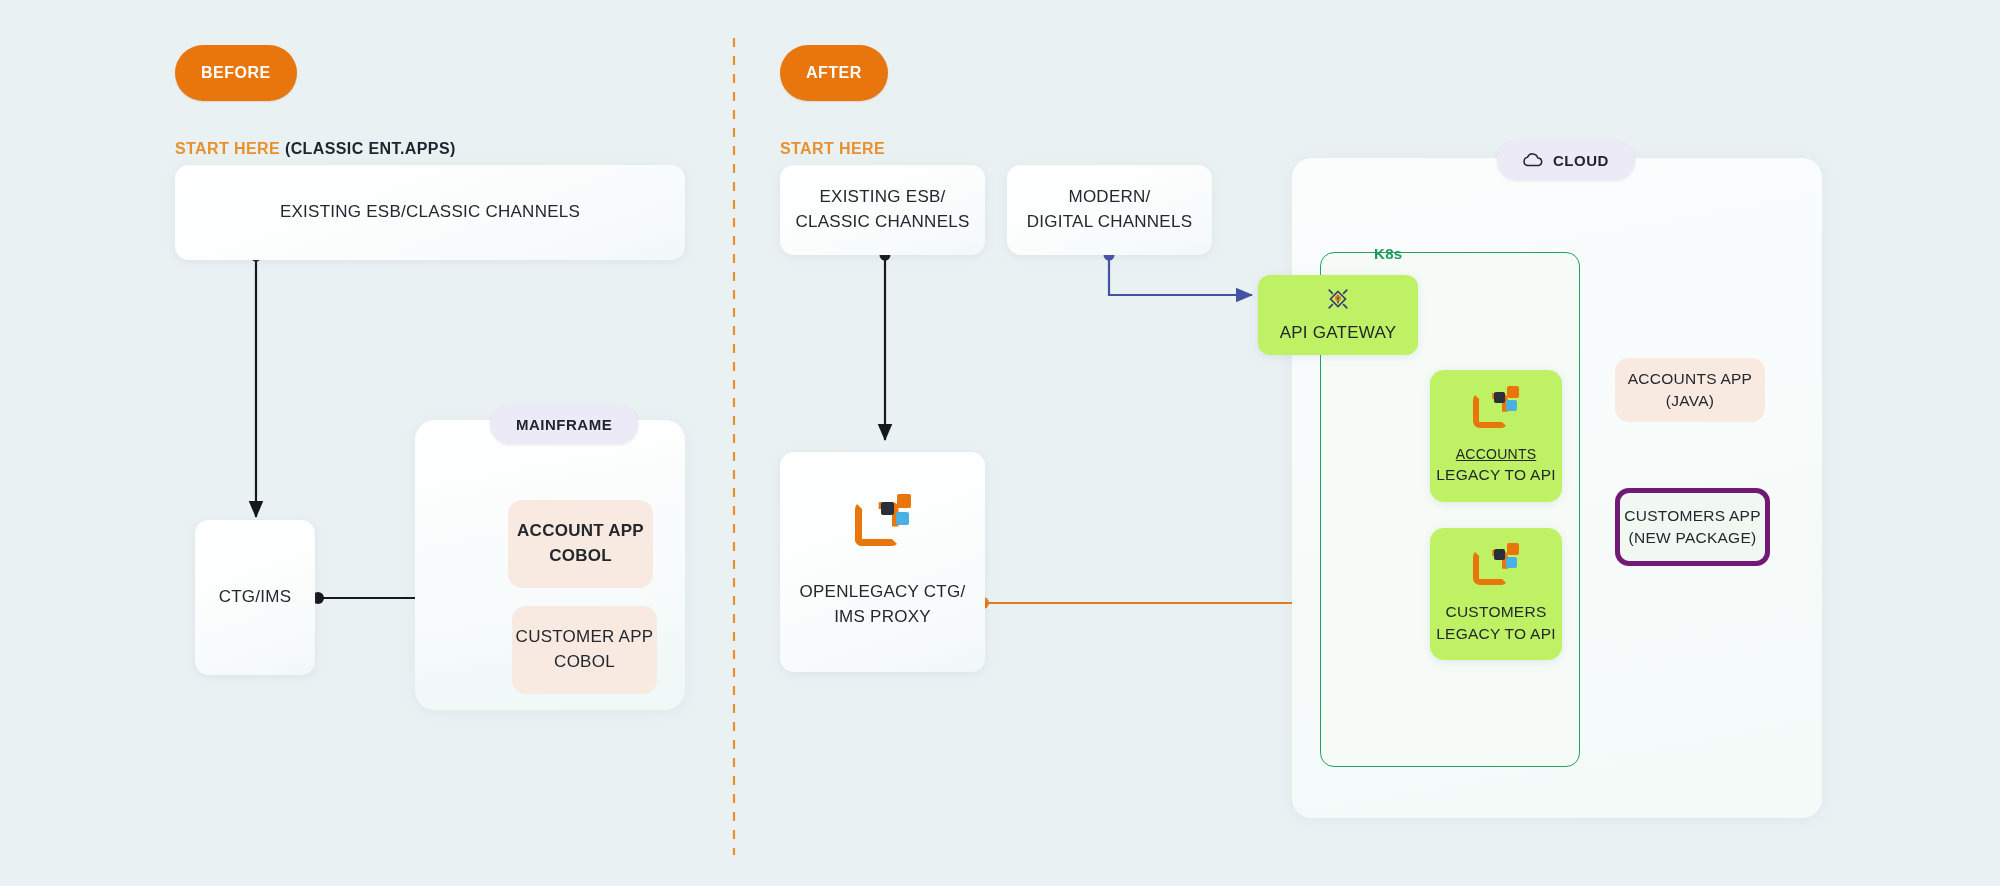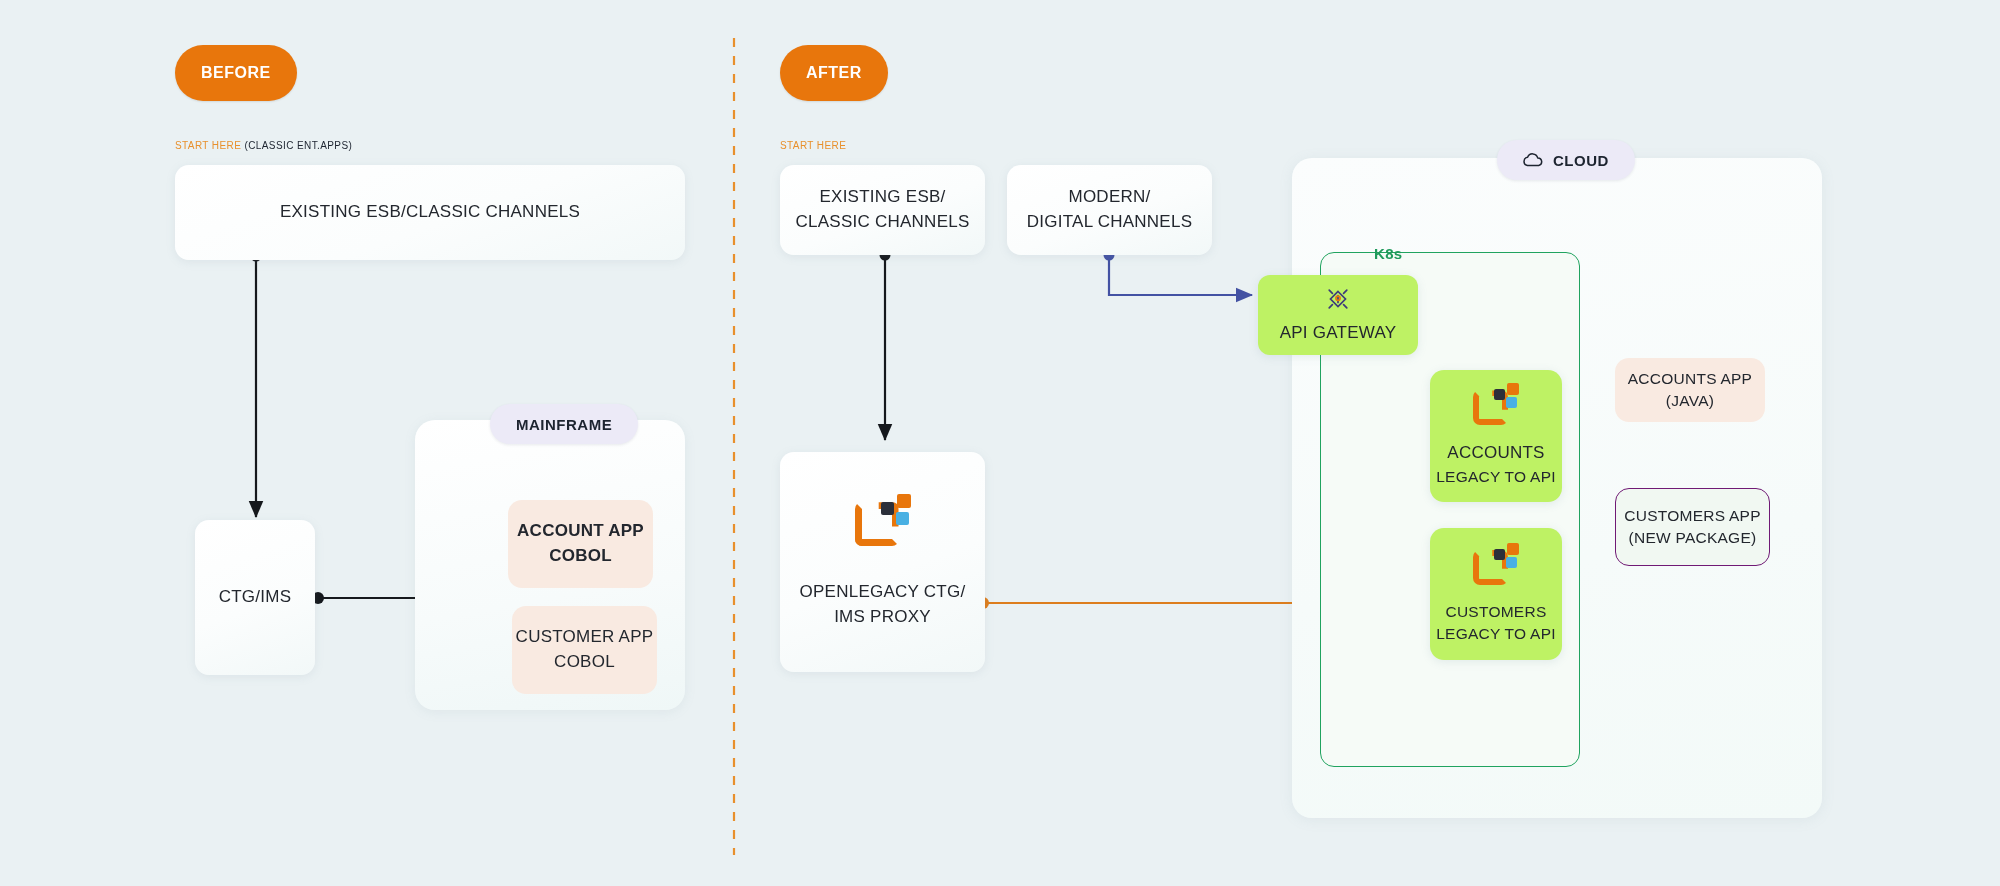--- a/index.html
+++ b/index.html
@@ -23,41 +23,41 @@
     height:40px;padding:8px 26px;
     box-shadow:0 1px 2px rgba(0,0,0,.10);
   }
   .pill-tag{
     background:#eceaf7;color:#1d2430;font-size:15px;
     height:40px;padding:0 26px;gap:10px;
     box-shadow:0 1px 3px rgba(40,50,80,.10);
   }
 
   
-  .caption{position:absolute;font-size:10px;font-weight:normal;letter-spacing:.4px;color:#1d2430;white-space:nowrap;}
+  .caption{position:absolute;font-size:16px;font-weight:bold;letter-spacing:.4px;color:#1d2430;white-space:nowrap;}
   .caption .hl{color:#e8902c;}
 
   
   .node{
     position:absolute;box-sizing:border-box;
     display:flex;flex-direction:column;align-items:center;justify-content:center;
     text-align:center;color:#23272e;font-size:17px;line-height:1.45;
     letter-spacing:.25px;border-radius:14px;
   }
   .node .ln{display:block;white-space:nowrap;}
 
   .node-white{
     background:linear-gradient(160deg,#ffffff 0%,#fbfdfd 55%,#f2f8f8 100%);
     box-shadow:0 2px 10px rgba(120,150,160,.13);
   }
   .node-peach{
     background:#f9eae1;
   }
   .node-green{
-    background:#f1f8f2;border:1px solid #701a75;
+    background:#f1f8f2;border:5px solid #701a75;
   }
   .node-plain{
     background:#bef264;
     box-shadow:0 2px 10px rgba(120,150,160,.16);
   }
 
   
   .panel{
     position:absolute;box-sizing:border-box;border-radius:20px;
   }
@@ -251,21 +251,21 @@
   </div>
 
   <div class="node node-plain" style="left:1430px;top:370px;width:132px;height:132px;">
     <span class="ol-logo" style="width:46px;height:42px;margin-bottom:16px;">
       <span class="ol-bracket" style="width:35px;height:35px;border-width:6px;border-top-color:transparent;border-right-color:transparent;"></span>
       <span class="ol-bracket" style="width:35px;height:35px;border-width:6px;border-bottom:none;border-left:none;border-top-color:#e8760c;border-right-color:#e8760c;clip-path:polygon(55% 0,100% 0,100% 55%,55% 55%);"></span>
       <span class="ol-sq" style="left:21px;top:6px;width:11px;height:11px;background:#2b2f3a;"></span>
       <span class="ol-sq" style="left:34px;top:0px;width:12px;height:12px;background:#e8760c;"></span>
       <span class="ol-sq" style="left:33px;top:14px;width:11px;height:11px;background:#49b0e3;"></span>
     </span>
-    <span class="ln" style="font-size:17px;">ACCOUNTS</span>
+    <span class="ln" style="font-size:14px;text-decoration:underline;">ACCOUNTS</span>
     <span class="ln" style="font-size:15.5px;">LEGACY TO API</span>
   </div>
 
   <div class="node node-plain" style="left:1430px;top:528px;width:132px;height:132px;">
     <span class="ol-logo" style="width:46px;height:42px;margin-bottom:16px;">
       <span class="ol-bracket" style="width:35px;height:35px;border-width:6px;border-top-color:transparent;border-right-color:transparent;"></span>
       <span class="ol-bracket" style="width:35px;height:35px;border-width:6px;border-bottom:none;border-left:none;border-top-color:#e8760c;border-right-color:#e8760c;clip-path:polygon(55% 0,100% 0,100% 55%,55% 55%);"></span>
       <span class="ol-sq" style="left:21px;top:6px;width:11px;height:11px;background:#2b2f3a;"></span>
       <span class="ol-sq" style="left:34px;top:0px;width:12px;height:12px;background:#e8760c;"></span>
       <span class="ol-sq" style="left:33px;top:14px;width:11px;height:11px;background:#49b0e3;"></span>

